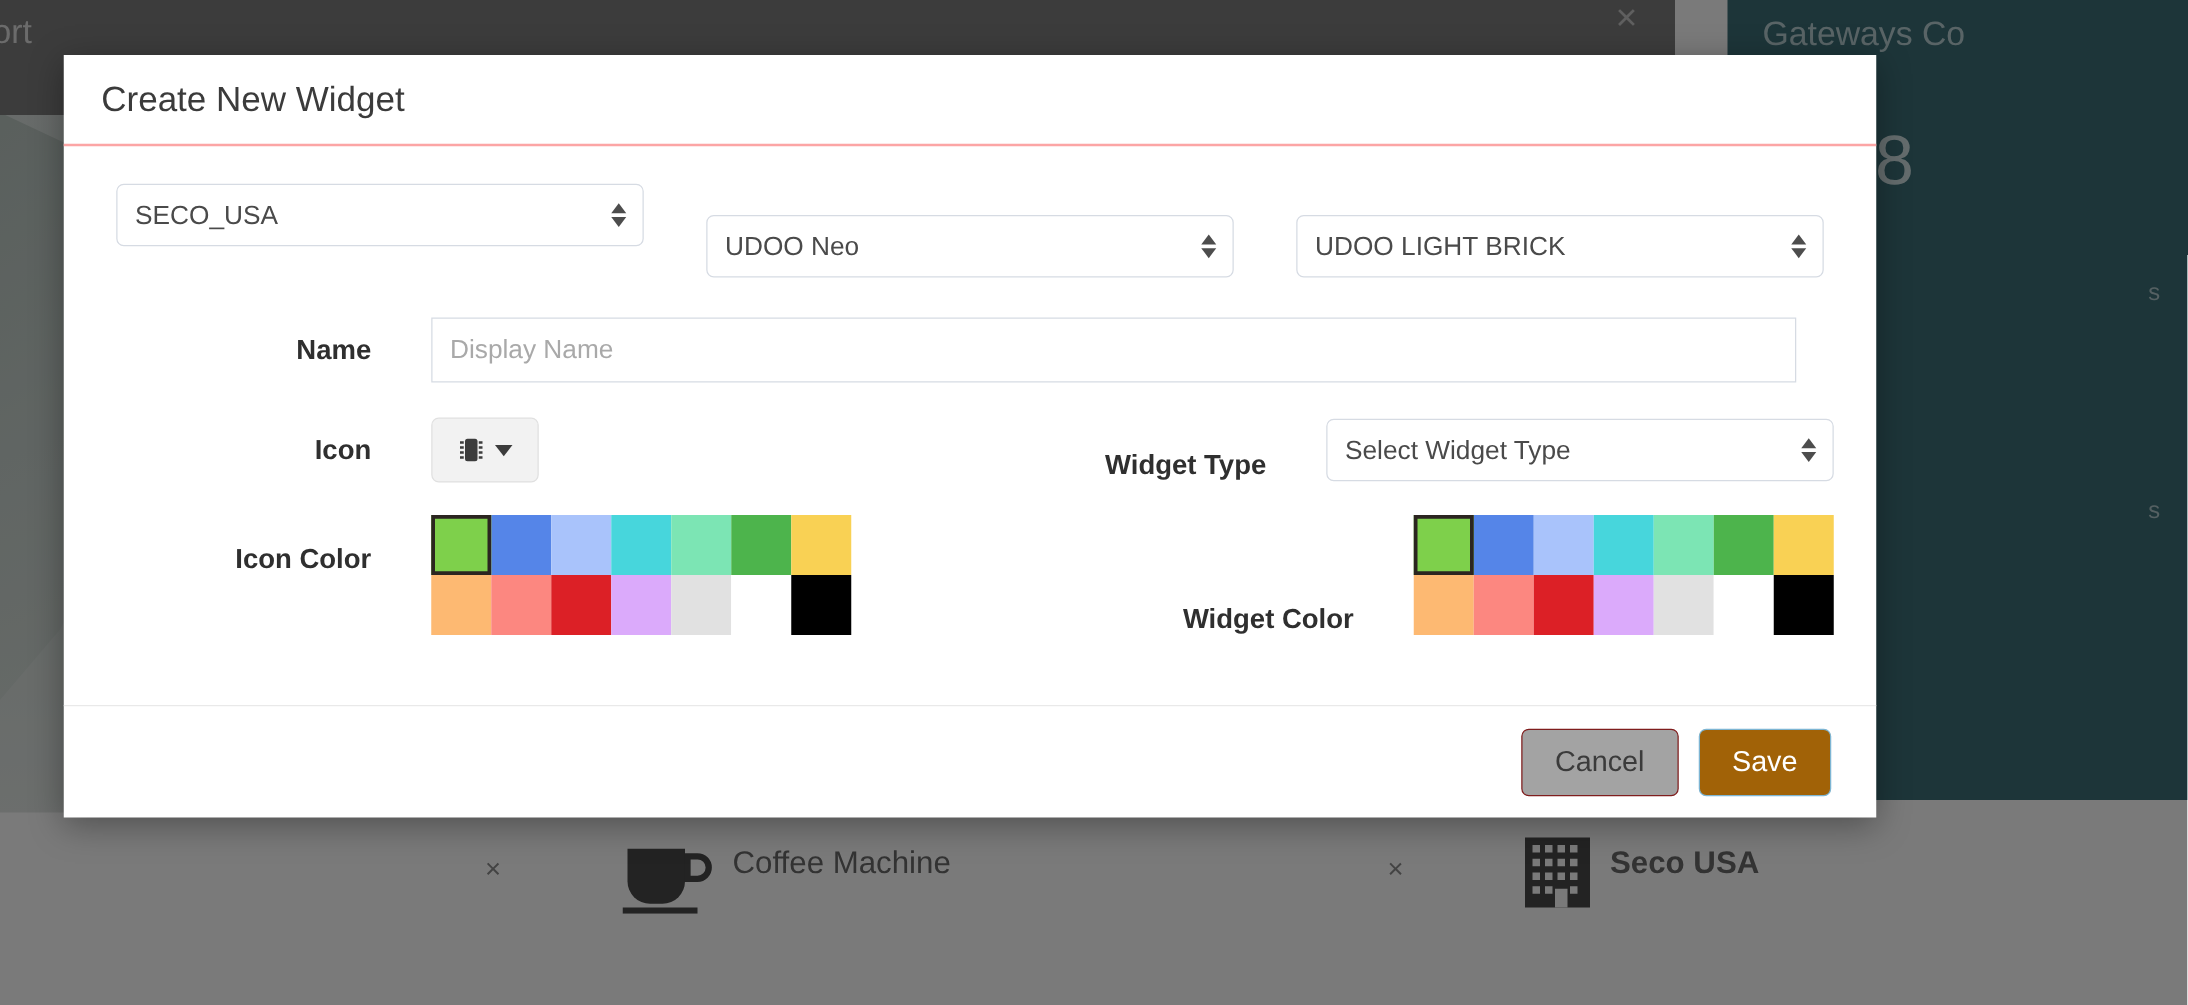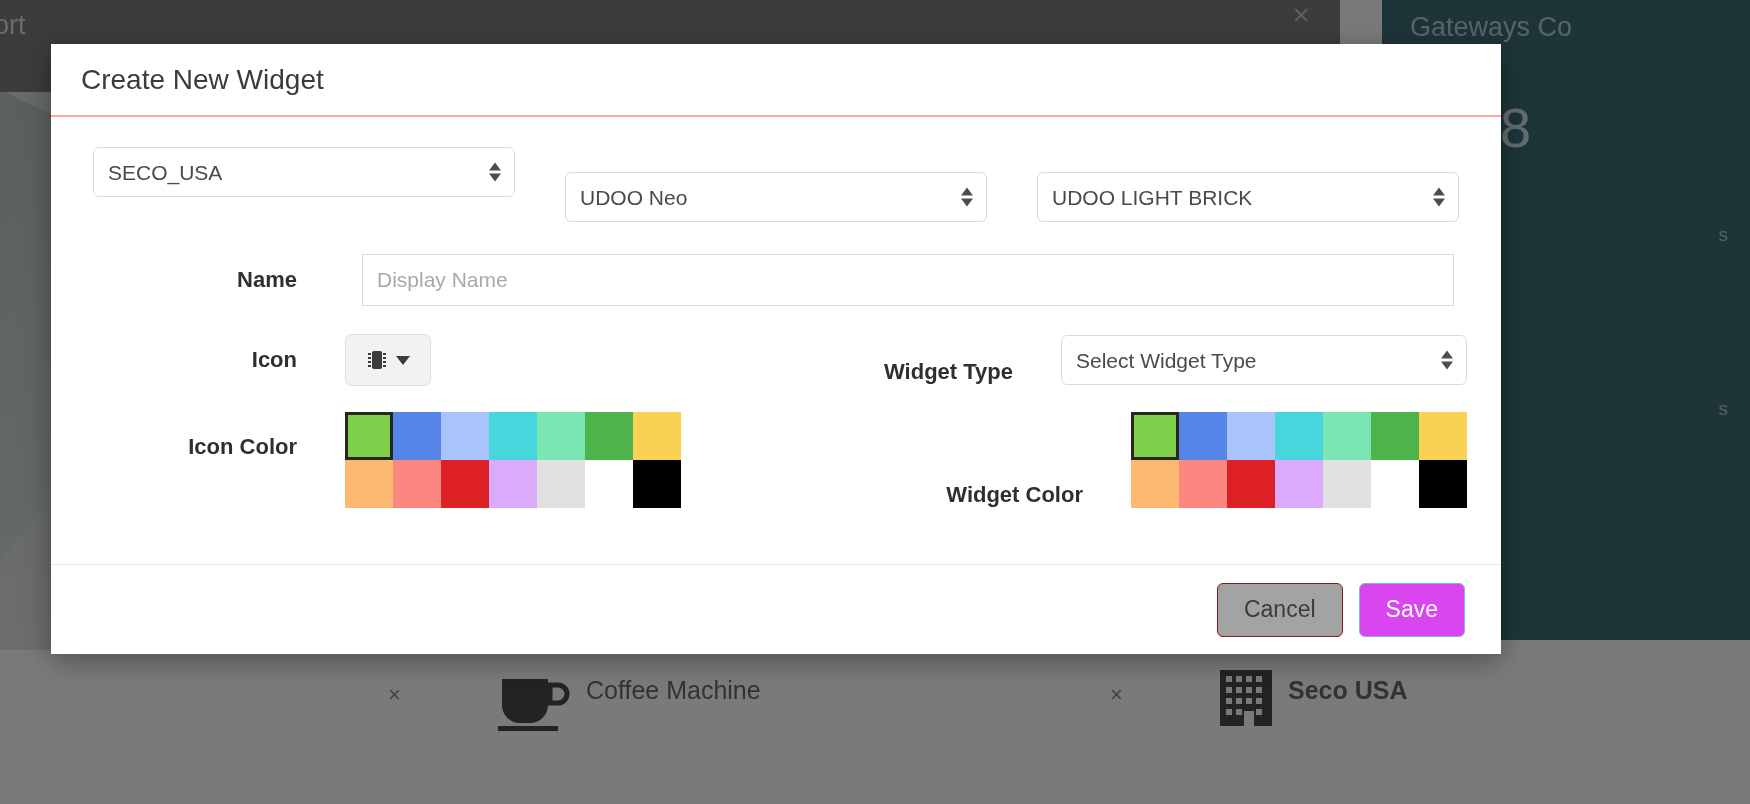--- a/index.html
+++ b/index.html
@@ -147,21 +147,21 @@
   .sel-board   { width: 422px; }
   .sel-brick   { width: 422px; }
   .sel-off-1 { margin-top: 0px; }
   .sel-off-2 { margin-top: 25px; }
   .sel-off-3 { margin-top: 25px; }
 
   
   .form-row {
     display: flex; align-items: center;
   }
-  .row-name { margin-top: 32px; gap: 17px; }
+  .row-name { margin-top: 32px; }
   .row-icon { margin-top: 28px; }
   .row-color { margin-top: 26px; align-items: flex-start; }
 
   .field-label {
     font-size: 22px; color: #2f2f2f; font-weight: bold;
     text-align: right;
   }
   .label-name  { width: 252px; padding-right: 48px; }
   .label-icon  { width: 252px; padding-right: 48px; }
   .label-color { width: 252px; padding-right: 48px; padding-top: 22px; }
@@ -425,15 +425,15 @@
             <div class="swatch" style="background: rgb(255, 255, 255);"></div>
             <div class="swatch" style="background: rgb(0, 0, 0);"></div>
           </div>
       </div>
     </div>
 
   </div>
 
   <div class="modal-footer">
     <button class="btn btn-cancel">Cancel</button>
-    <button class="btn btn-save" style="background: #d946ef; border-color: rgb(125, 181, 211);">Save</button>
+    <button class="btn btn-save" style="background: #a16207; border-color: rgb(125, 181, 211);">Save</button>
   </div>
 </div>
 
 </body></html>

